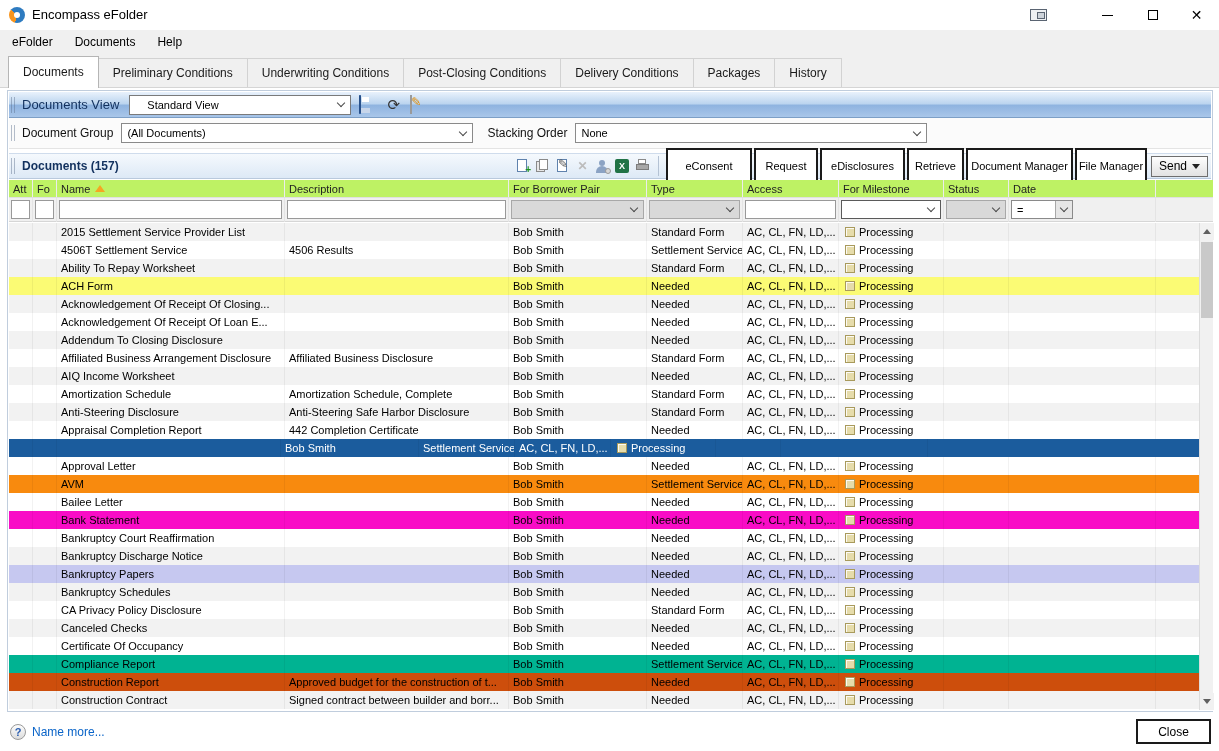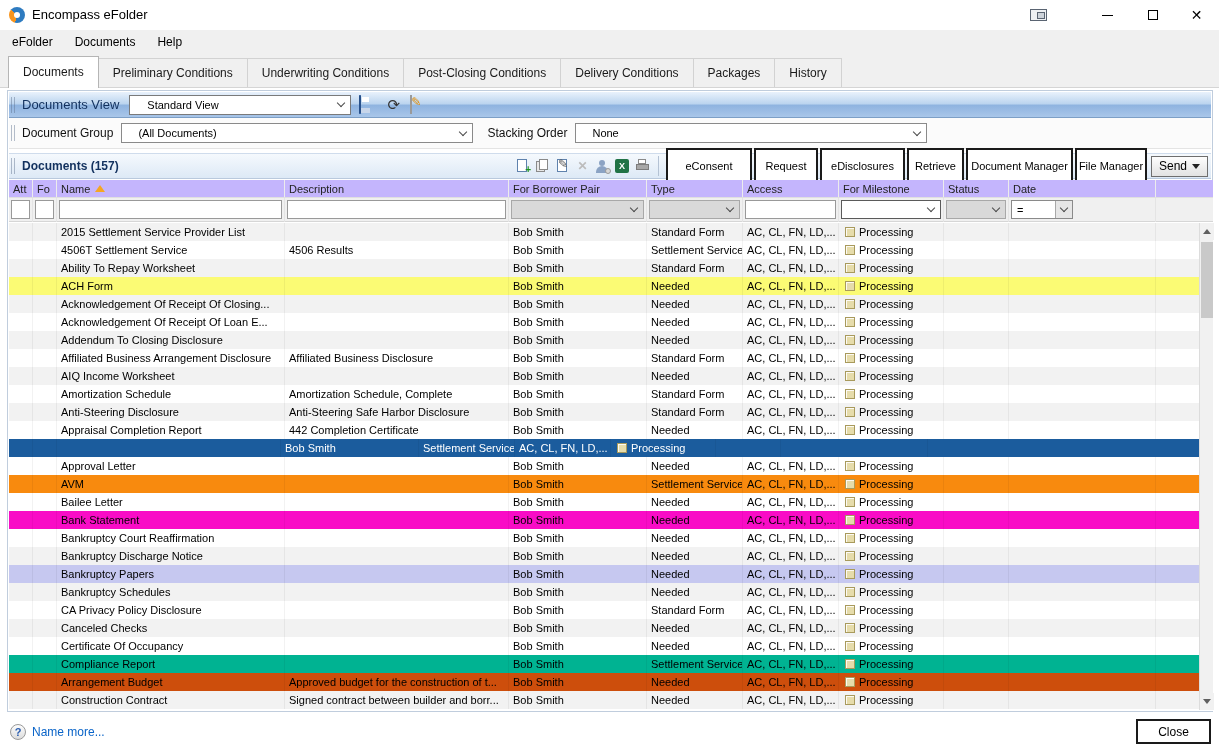--- a/index.html
+++ b/index.html
@@ -49,21 +49,21 @@
   .toolico { width:18px; height:18px; position:relative; display:inline-block; }
   .ico-save { background:#3a6cb2; border:1px solid #27508a; border-radius:2px; width:15px; height:15px; margin-top:1px; }
   .ico-save::before { content:""; position:absolute; left:3px; top:1px; width:7px; height:5px; background:#fff; }
   .ico-save::after { content:""; position:absolute; left:2px; bottom:1px; width:9px; height:5px; background:#c8d6ea; }
   .ico-reset { font-size:15px; line-height:17px; text-align:center; color:#333; width:17px; height:17px; }
   .ico-editview { background:#fff; border:1px solid #9a9a9a; width:15px; height:15px; margin-top:1px; }
   .ico-editview::after { content:"\270E"; position:absolute; left:1px; top:-1px; font-size:12px; color:#e08a00; }
 
   .groupbar { position:absolute; top:27px; left:1px; width:1202px; height:31px; background:#fbfbfb; display:flex; align-items:center; border-bottom:1px solid #e4e4e4; }
   .group-label { font-size:12px; color:#111; margin-right:8px; white-space:nowrap; }
-  .w-combo { height:20px; background:#fff; border:1px solid #8a8a8a; display:flex; align-items:center; font-size:11px; padding-left:16px; }
+  .w-combo { height:20px; background:#fff; border:1px solid #8a8a8a; display:flex; align-items:center; font-size:11px; padding-left:5px; }
   .combo-group { width:352px; margin-right:14px; }
   .combo-stack { width:352px; }
 
   .docsbar { position:absolute; top:62px; left:1px; width:1202px; height:26px;
     background:linear-gradient(180deg,#f5f9fd 0%,#dde9f6 100%); border-top:1px solid #cfdcec; border-bottom:1px solid #b9c9dd;
     display:flex; align-items:center; }
   .docsbar-title { font-size:12px; font-weight:bold; color:#12315e; margin-right:auto; }
   .mini-ico { width:17px; height:16px; position:relative; margin-right:3px; }
   .pg { position:absolute; left:3px; top:1px; width:10px; height:13px; background:#fff; border:1px solid #5f82ad; }
   .plus { position:absolute; right:0px; bottom:-1px; font-size:10px; font-weight:bold; color:#1f9422; line-height:10px; }
@@ -81,21 +81,21 @@
 
   .hbtn { height:36px; background:#fff; border:2px solid #1a1a1a; font-size:11px; font-family:"Liberation Sans",sans-serif;
     display:flex; align-items:center; justify-content:center; margin-right:2px; white-space:nowrap; }
   .b-econsent{width:86px;} .b-request{width:64px;} .b-edisc{width:85px;} .b-retrieve{width:57px;} .b-docmgr{width:107px;} .b-filemgr{width:72px;}
   .send-btn { width:57px; height:21px; margin:0 3px 0 2px; background:linear-gradient(180deg,#fdfdfd,#e2e2e2); border:1px solid #6e6e6e;
     font-size:12px; display:flex; align-items:center; justify-content:center; gap:5px; }
   .caret-down { width:0; height:0; border-left:4px solid transparent; border-right:4px solid transparent; border-top:5px solid #222; display:inline-block; }
 
   
   .grid { position:absolute; top:89px; left:1px; width:1204px; height:531px; background:#fff; }
-  .gridhead { display:flex; height:18px; background:#c4b5fd; border-bottom:1px solid #e0e0e0; }
+  .gridhead { display:flex; height:18px; background:#bef264; border-bottom:1px solid #e0e0e0; }
   .hcell { font-size:11px; color:#222; padding-left:4px; line-height:18px; white-space:nowrap; overflow:hidden; border-right:1px solid #ececec; display:flex; align-items:center; gap:5px; }
   .sort-up { width:0; height:0; border-left:5px solid transparent; border-right:5px solid transparent; border-bottom:7px solid #f5a623; display:inline-block; }
 
   .filterrow { display:flex; height:24px; background:#f0f0f0; border-bottom:1px solid #d6d6d6; align-items:center; }
   .fcell { height:24px; display:flex; align-items:center; padding:0 2px 0 2px; border-right:1px solid #e4e4e4; }
   .f-input { width:100%; height:19px; background:#fff; border:1px solid #999; }
   .f-combo { width:100%; height:19px; background:#d9d9d9; border:1px solid #a8a8a8; display:flex; align-items:center; }
   .f-combo.lite { background:#fff; border:1px solid #5a5a5a; }
   .date-combo { width:62px; height:19px; background:#fff; border:1px solid #8a8a8a; display:flex; align-items:center; font-size:11px; }
   .date-val { padding-left:5px; flex:1; }
@@ -716,21 +716,21 @@
       <span class="mile-ico"></span>
       <span>Processing</span>
     </span>
     <span class="tcell c-status"></span>
     <span class="tcell c-date"></span>
     <span class="tcell c-fill"></span>
   </div>
         <div class="trow hl-rust">
     <span class="tcell c-att"></span>
     <span class="tcell c-fo"></span>
-    <span class="tcell c-name">Arrangement Budget</span>
+    <span class="tcell c-name">Construction Report</span>
     <span class="tcell c-desc">Approved budget for the construction of t...</span>
     <span class="tcell c-pair">Bob Smith</span>
     <span class="tcell c-type">Needed</span>
     <span class="tcell c-access">AC, CL, FN, LD,...</span>
     <span class="tcell c-mile mile-cell">
       <span class="mile-ico"></span>
       <span>Processing</span>
     </span>
     <span class="tcell c-status"></span>
     <span class="tcell c-date"></span>

